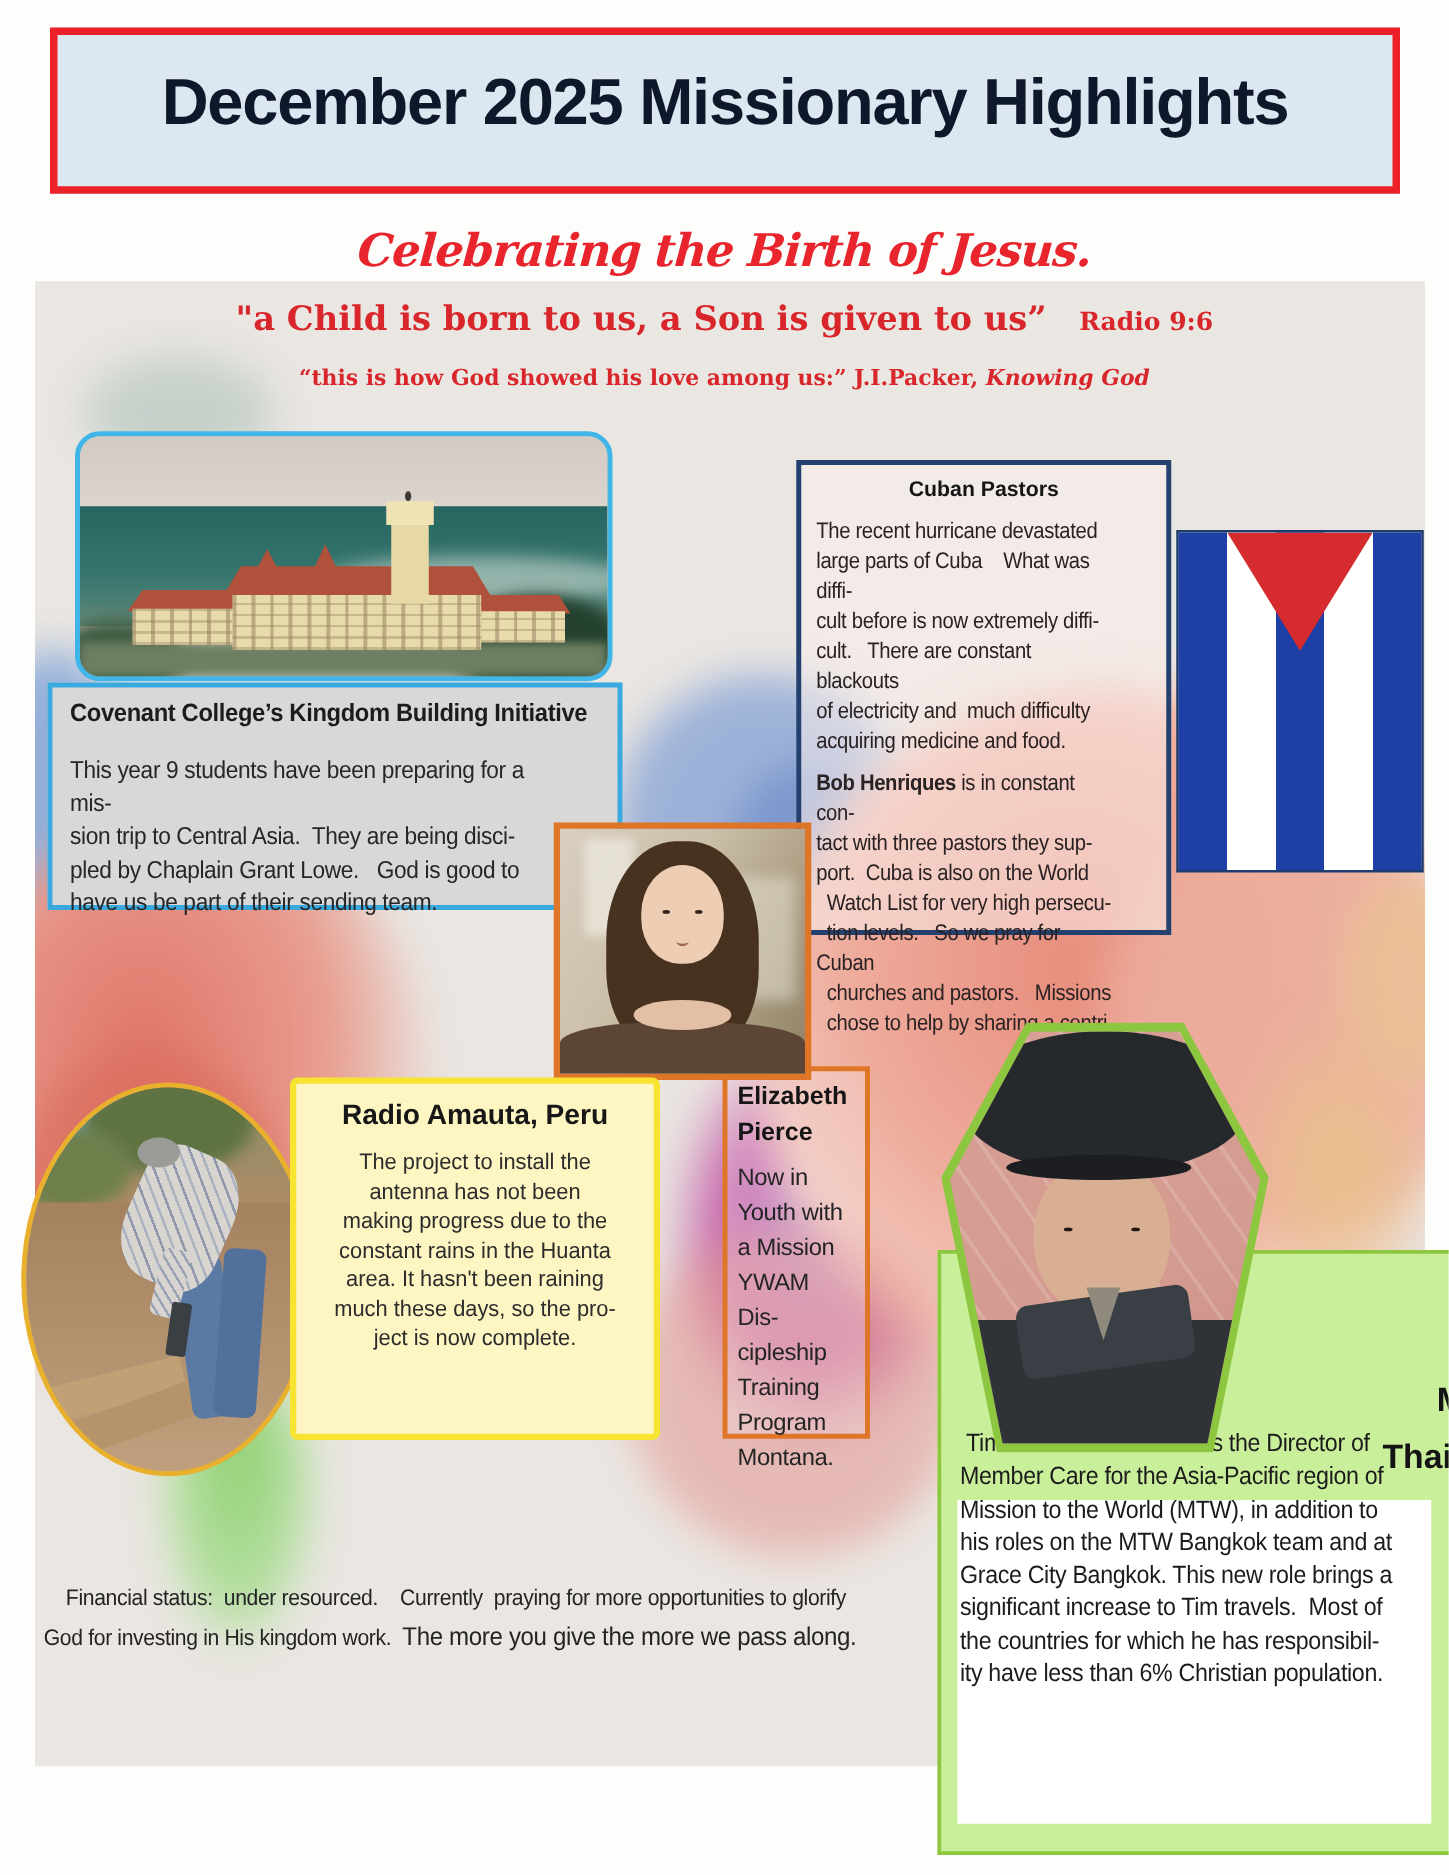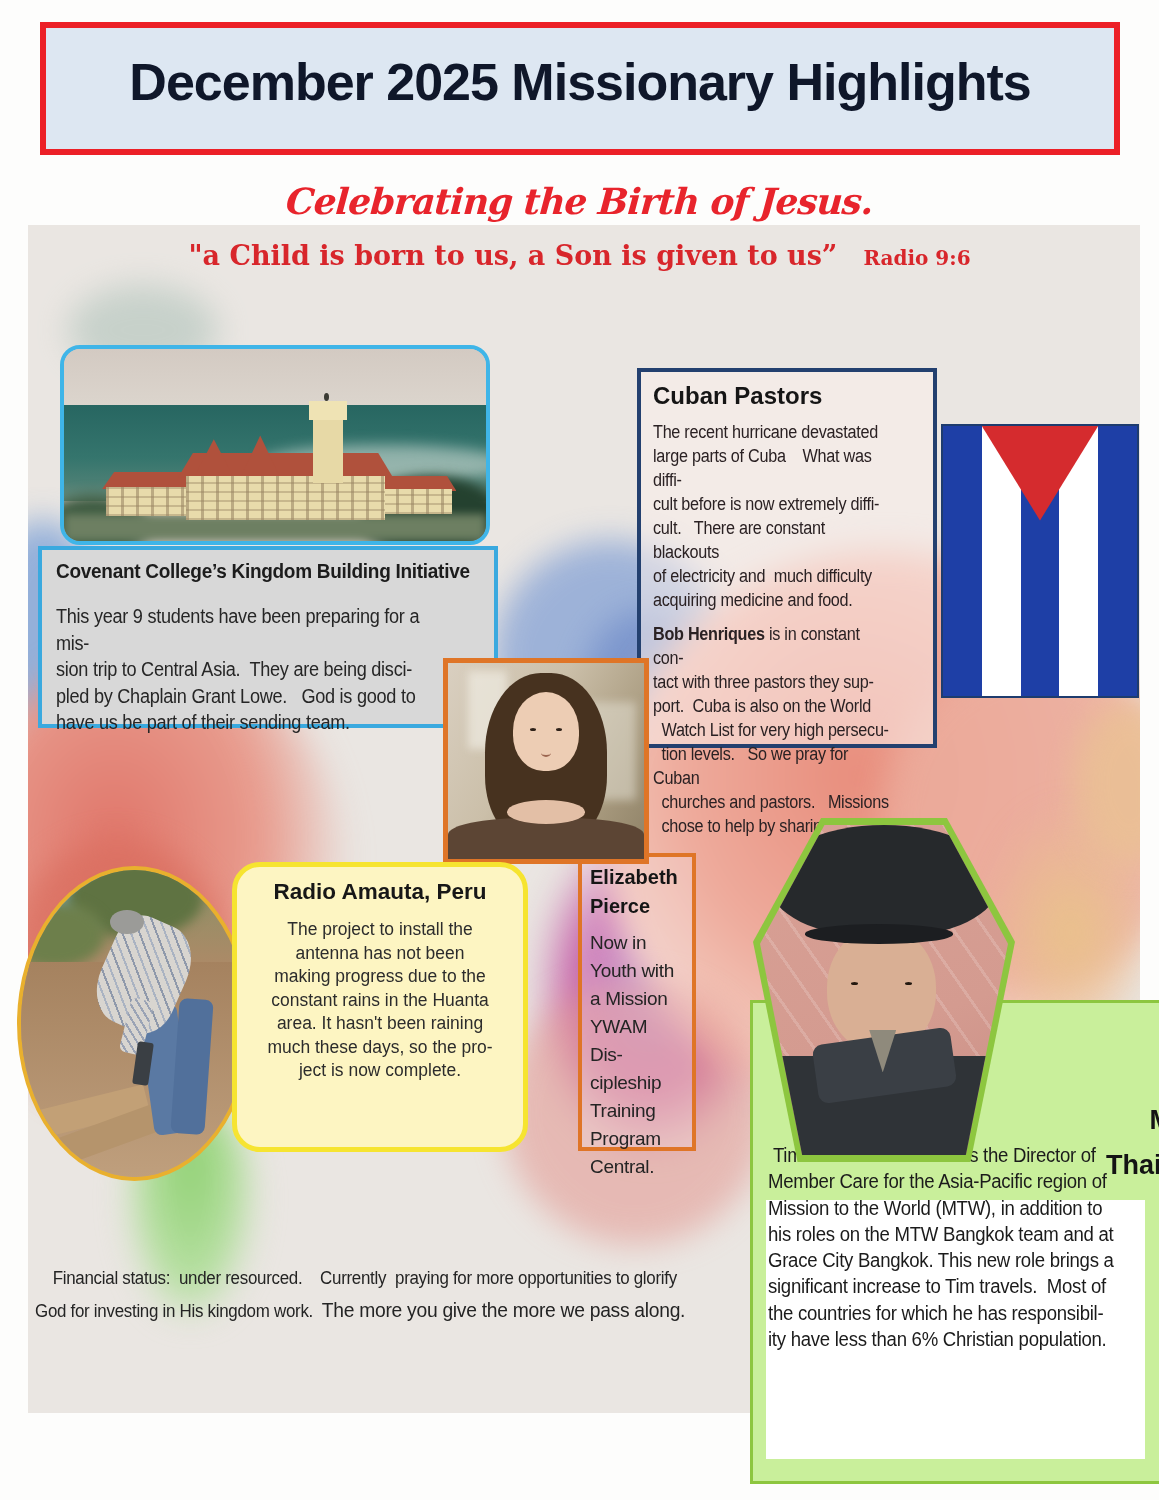--- a/index.html
+++ b/index.html
@@ -75,21 +75,21 @@
   .cp-finial{position:absolute;left:61.5%;bottom:73%;width:5px;height:8px;background:#3b3b33;border-radius:50%;}
   .covenant-box{position:absolute;left:38px;top:546px;width:460px;height:182px;box-sizing:border-box;
                 background:#d8d8d8;border:4px solid #3aa9df;z-index:2;padding:10px 14px;}
   .covenant-title{font-size:20px;font-weight:bold;color:#1c1c1c;letter-spacing:-0.3px;
                   transform:scaleX(.95);transform-origin:left top;white-space:pre;}
   .covenant-body{margin-top:20px;font-size:19.5px;line-height:26.5px;color:#262626;letter-spacing:-0.3px;
                  white-space:pre-wrap;transform:scaleX(.93);transform-origin:left top;}
   
   .cuban-box{position:absolute;left:637px;top:368px;width:300px;height:380px;box-sizing:border-box;
              background:rgba(249,238,235,.55);border:4px solid #23406f;z-index:2;padding:8px 12px;}
-  .cuban-title{text-align:left;font-size:24px;font-weight:bold;color:#151515;margin-top:2px;}
+  .cuban-title{text-align:center;font-size:17px;font-weight:bold;color:#151515;margin-top:2px;}
   .cuban-para{margin-top:10px;font-size:18px;line-height:24px;color:#2a2123;letter-spacing:-0.3px;
               white-space:pre-wrap;transform:scaleX(.90);transform-origin:left top;}
   .cuban-para b{font-weight:bold;}
   .cuba-flag{position:absolute;left:941px;top:424px;width:198px;height:274px;box-sizing:border-box;
              border:2px solid #1e3c6e;z-index:3;
              background:linear-gradient(90deg,#1e3fa6 0 20%,#ffffff 20% 40%,#1e3fa6 40% 60%,
                         #ffffff 60% 80%,#1e3fa6 80% 100%);}
   .flag-triangle{position:absolute;left:20%;top:0;width:60%;height:35%;background:#d52b2e;
                  clip-path:polygon(0 0,100% 0,50% 100%);}
   
@@ -103,21 +103,21 @@
   .ep-eye{position:absolute;width:6px;height:3px;background:#2e2018;border-radius:50%;top:45%;}
   .ep-smile{position:absolute;left:42%;top:72%;width:16%;height:8%;border-bottom:2px solid #9c6650;border-radius:50%;}
   .ep-hands{position:absolute;left:30%;top:70%;width:40%;height:12%;background:#e3bfa6;border-radius:50%;}
   .ep-sweater{position:absolute;left:0;bottom:0;width:100%;height:21%;background:#5c4534;border-radius:40% 40% 0 0;}
   .elizabeth-box{position:absolute;left:578px;top:853px;width:118px;height:298px;box-sizing:border-box;
                  background:rgba(248,240,244,.25);border:4px solid #df7527;z-index:2;padding:6px 8px;}
   .elizabeth-name{font-size:20px;line-height:29px;font-weight:bold;color:#151515;white-space:pre-wrap;}
   .elizabeth-body{margin-top:8px;font-size:19px;line-height:28px;color:#242424;letter-spacing:-0.3px;white-space:pre-wrap;}
   
   .radio-box{position:absolute;left:232px;top:862px;width:296px;height:290px;box-sizing:border-box;
-             background:#fdf5c2;border:5px solid #f6e430;border-radius:28px;z-index:4;
+             background:#fdf5c2;border:5px solid #f6e430;border-radius:6px;z-index:4;
              text-align:center;padding:12px 0;}
   .radio-title{font-size:22.5px;font-weight:bold;color:#171717;}
   .radio-subtitle{margin-top:22px;font-size:22.5px;line-height:27px;color:#2c2c2c;white-space:pre-wrap;}
   .radio-body{margin-top:13px;font-size:18px;line-height:23.5px;color:#2c2c2c;white-space:pre-wrap;
               transform:scaleX(.97);transform-origin:center top;}
   
   .peru-photo{position:absolute;left:17px;top:866px;width:235px;height:315px;box-sizing:border-box;
               border:4px solid #e9b02e;border-radius:50%;overflow:hidden;z-index:3;
               background:linear-gradient(180deg,#8a9166 0%,#ab8a67 30%,#b99877 55%,#c3a27f 100%);}
   .op-sky{position:absolute;left:6%;top:2%;width:30%;height:16%;background:#7fb2d2;filter:blur(5px);}
@@ -190,20 +190,23 @@
     <div class="blob b-green-sa"></div>
   </div>
 
   <div class="header-box">
     <div class="page-title">December 2025 Missionary Highlights</div>
   </div>
 
   <div class="tagline">Celebrating the Birth of Jesus.</div>
   <div class="scripture1">
     <span class="q">"a Child is born to us, a Son is given to us”</span><span class="ref">Radio 9:6</span>
+  </div>
+  <div class="scripture2">
+    <span>“this is how God showed his love among us:”  J.I.Packer, </span><span class="work">Knowing God</span>
   </div>
 
   <div class="campus-photo">
     <div class="cp-sky"></div>
     <div class="cp-ridge"></div>
     <div class="cp-fog"></div>
     <div class="cp-trees-l"></div>
     <div class="cp-trees-r"></div>
     <div class="cp-lawn"></div>
     <div class="cp-roof cp-roof-l"></div>
@@ -270,21 +273,21 @@
   <div class="elizabeth-box">
     <div class="elizabeth-name">Elizabeth
 Pierce</div>
     <div class="elizabeth-body">Now in
 Youth with
 a Mission
 YWAM  Dis-
 cipleship
 Training
 Program
-Central.</div>
+Montana.</div>
   </div>
 
   <div class="peru-photo">
     <div class="op-sky"></div>
     <div class="op-bush1"></div>
     <div class="op-bush2"></div>
     <div class="op-ground"></div>
     <div class="op-wood1"></div>
     <div class="op-wood2"></div>
     <div class="op-jeans"></div>

